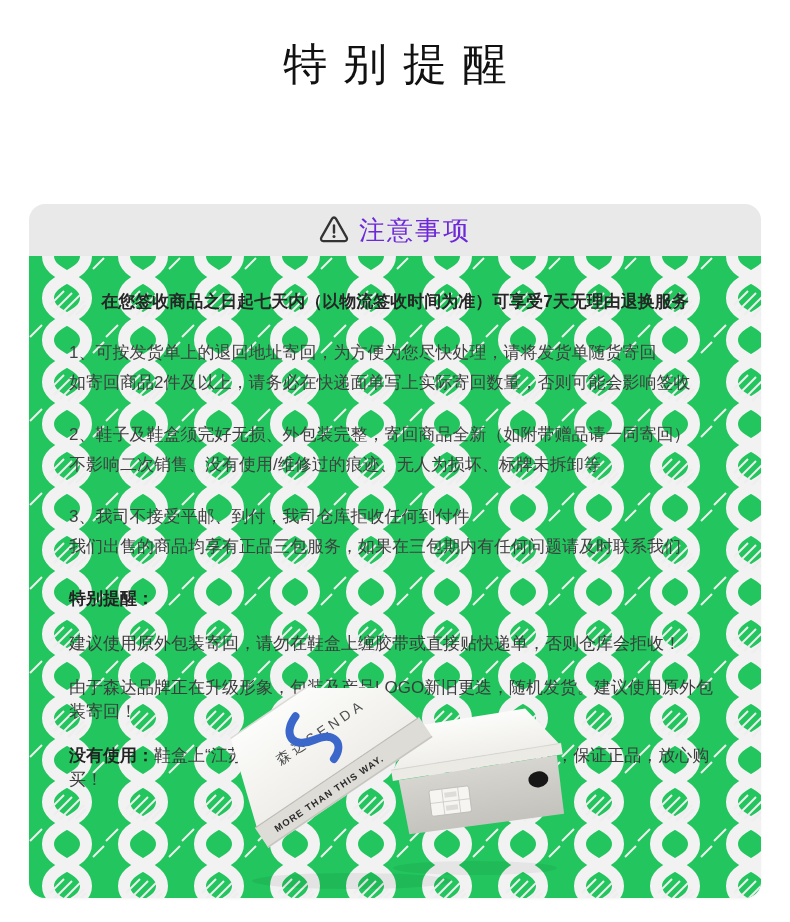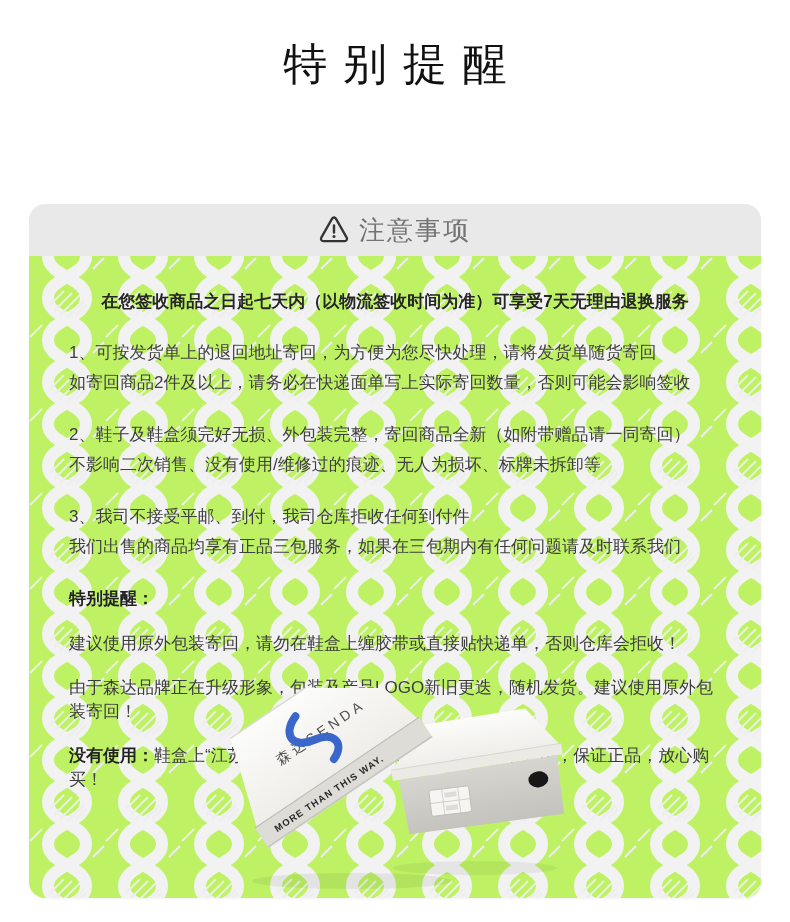--- a/index.html
+++ b/index.html
@@ -34,27 +34,27 @@
     height: 52px;
     background: #e9e9e9;
     border-radius: 16px 16px 0 0;
     display: flex;
     align-items: center;
     justify-content: center;
     gap: 10px;
   }
   .card-header .hdr-label {
     font-size: 26px;
-    color: #737373;
+    color: #6d28d9;
     letter-spacing: 2px;
   }
   .card-body {
     position: relative;
     height: 642px;
-    background: #bef264;
+    background: #22c55e;
     border-radius: 0 0 16px 16px;
     overflow: hidden;
     box-shadow: 0 1px 3px rgba(0,0,0,0.05);
   }
   .bg-pattern {
     position: absolute; inset: 0;
     width: 100%; height: 100%;
     pointer-events: none;
   }
   .card-content {

